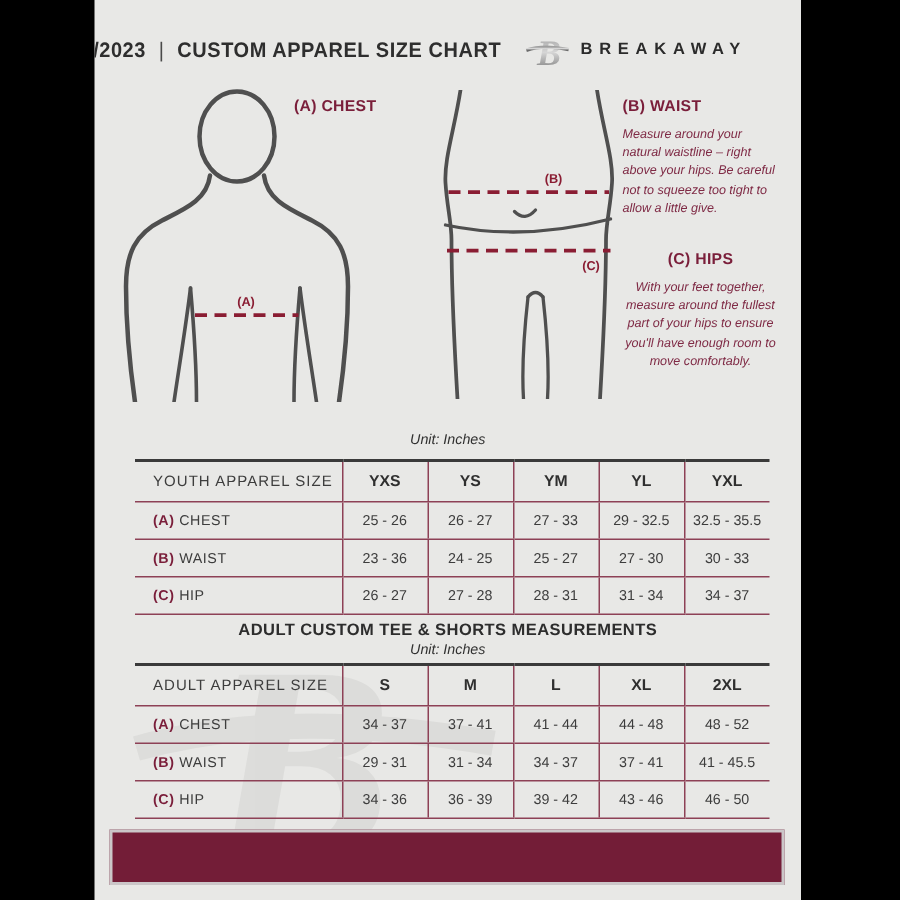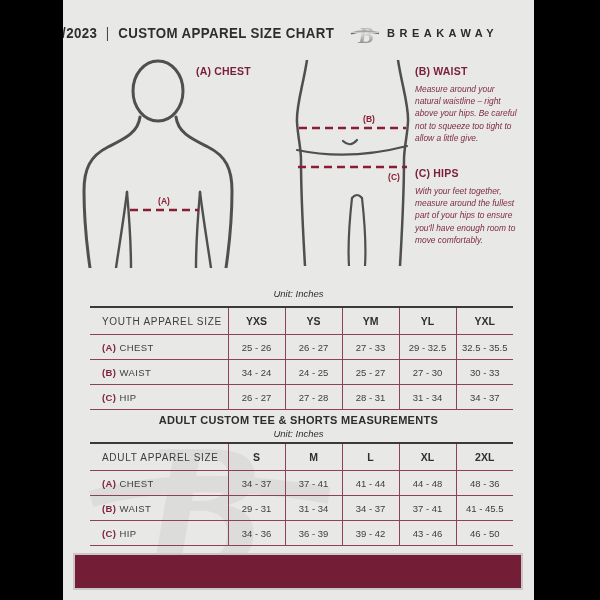--- a/index.html
+++ b/index.html
@@ -29,21 +29,21 @@
   
   .diagrams { position:absolute; top:55px; left:0; width:471px; height:218px; }
   .fig { position:absolute; }
   .fig-torso { left:17px; top:2px; }
   .fig-lower { left:230px; top:5px; }
   .inst { position:absolute; }
   .inst h3 { margin:0 0 6px 0; font-size:10.5px; color:#7a1e3a; letter-spacing:.2px; font-weight:bold; }
   .inst p  { margin:0; font-size:8.4px; font-style:italic; color:#7f2a45; line-height:1.45; }
   .inst-a { left:133px; top:10px; width:84px; }
   .inst-b { left:352px; top:10px; width:104px; }
-  .inst-c { left:352px; top:112px; width:104px; }
+  .inst-c { left:352px; top:112px; width:104px;text-align:center; }
 
   
   .section-title {
     position:absolute; left:0; width:100%; text-align:center;
     font-size:11px; font-weight:bold; color:#2d2d2d; letter-spacing:.3px;
   }
   .section-unit {
     position:absolute; left:0; width:100%; text-align:center;
     font-size:9.5px; font-style:italic; color:#303030;
   }
@@ -188,21 +188,21 @@
         <td>26 - 27</td>
         <td>27 - 33</td>
         <td>29 - 32.5</td>
         <td>32.5 - 35.5</td>
       </tr>
       <tr>
         <td class="row-label">
           <span class="pfx">(B)</span>
           <span>WAIST</span>
         </td>
-        <td>34 - 24</td>
+        <td>23 - 36</td>
         <td>24 - 25</td>
         <td>25 - 27</td>
         <td>27 - 30</td>
         <td>30 - 33</td>
       </tr>
       <tr>
         <td class="row-label">
           <span class="pfx">(C)</span>
           <span>HIP</span>
         </td>
@@ -240,21 +240,21 @@
     <tbody>
       <tr>
         <td class="row-label">
           <span class="pfx">(A)</span>
           <span>CHEST</span>
         </td>
         <td>34 - 37</td>
         <td>37 - 41</td>
         <td>41 - 44</td>
         <td>44 - 48</td>
-        <td>48 - 36</td>
+        <td>48 - 52</td>
       </tr>
       <tr>
         <td class="row-label">
           <span class="pfx">(B)</span>
           <span>WAIST</span>
         </td>
         <td>29 - 31</td>
         <td>31 - 34</td>
         <td>34 - 37</td>
         <td>37 - 41</td>

